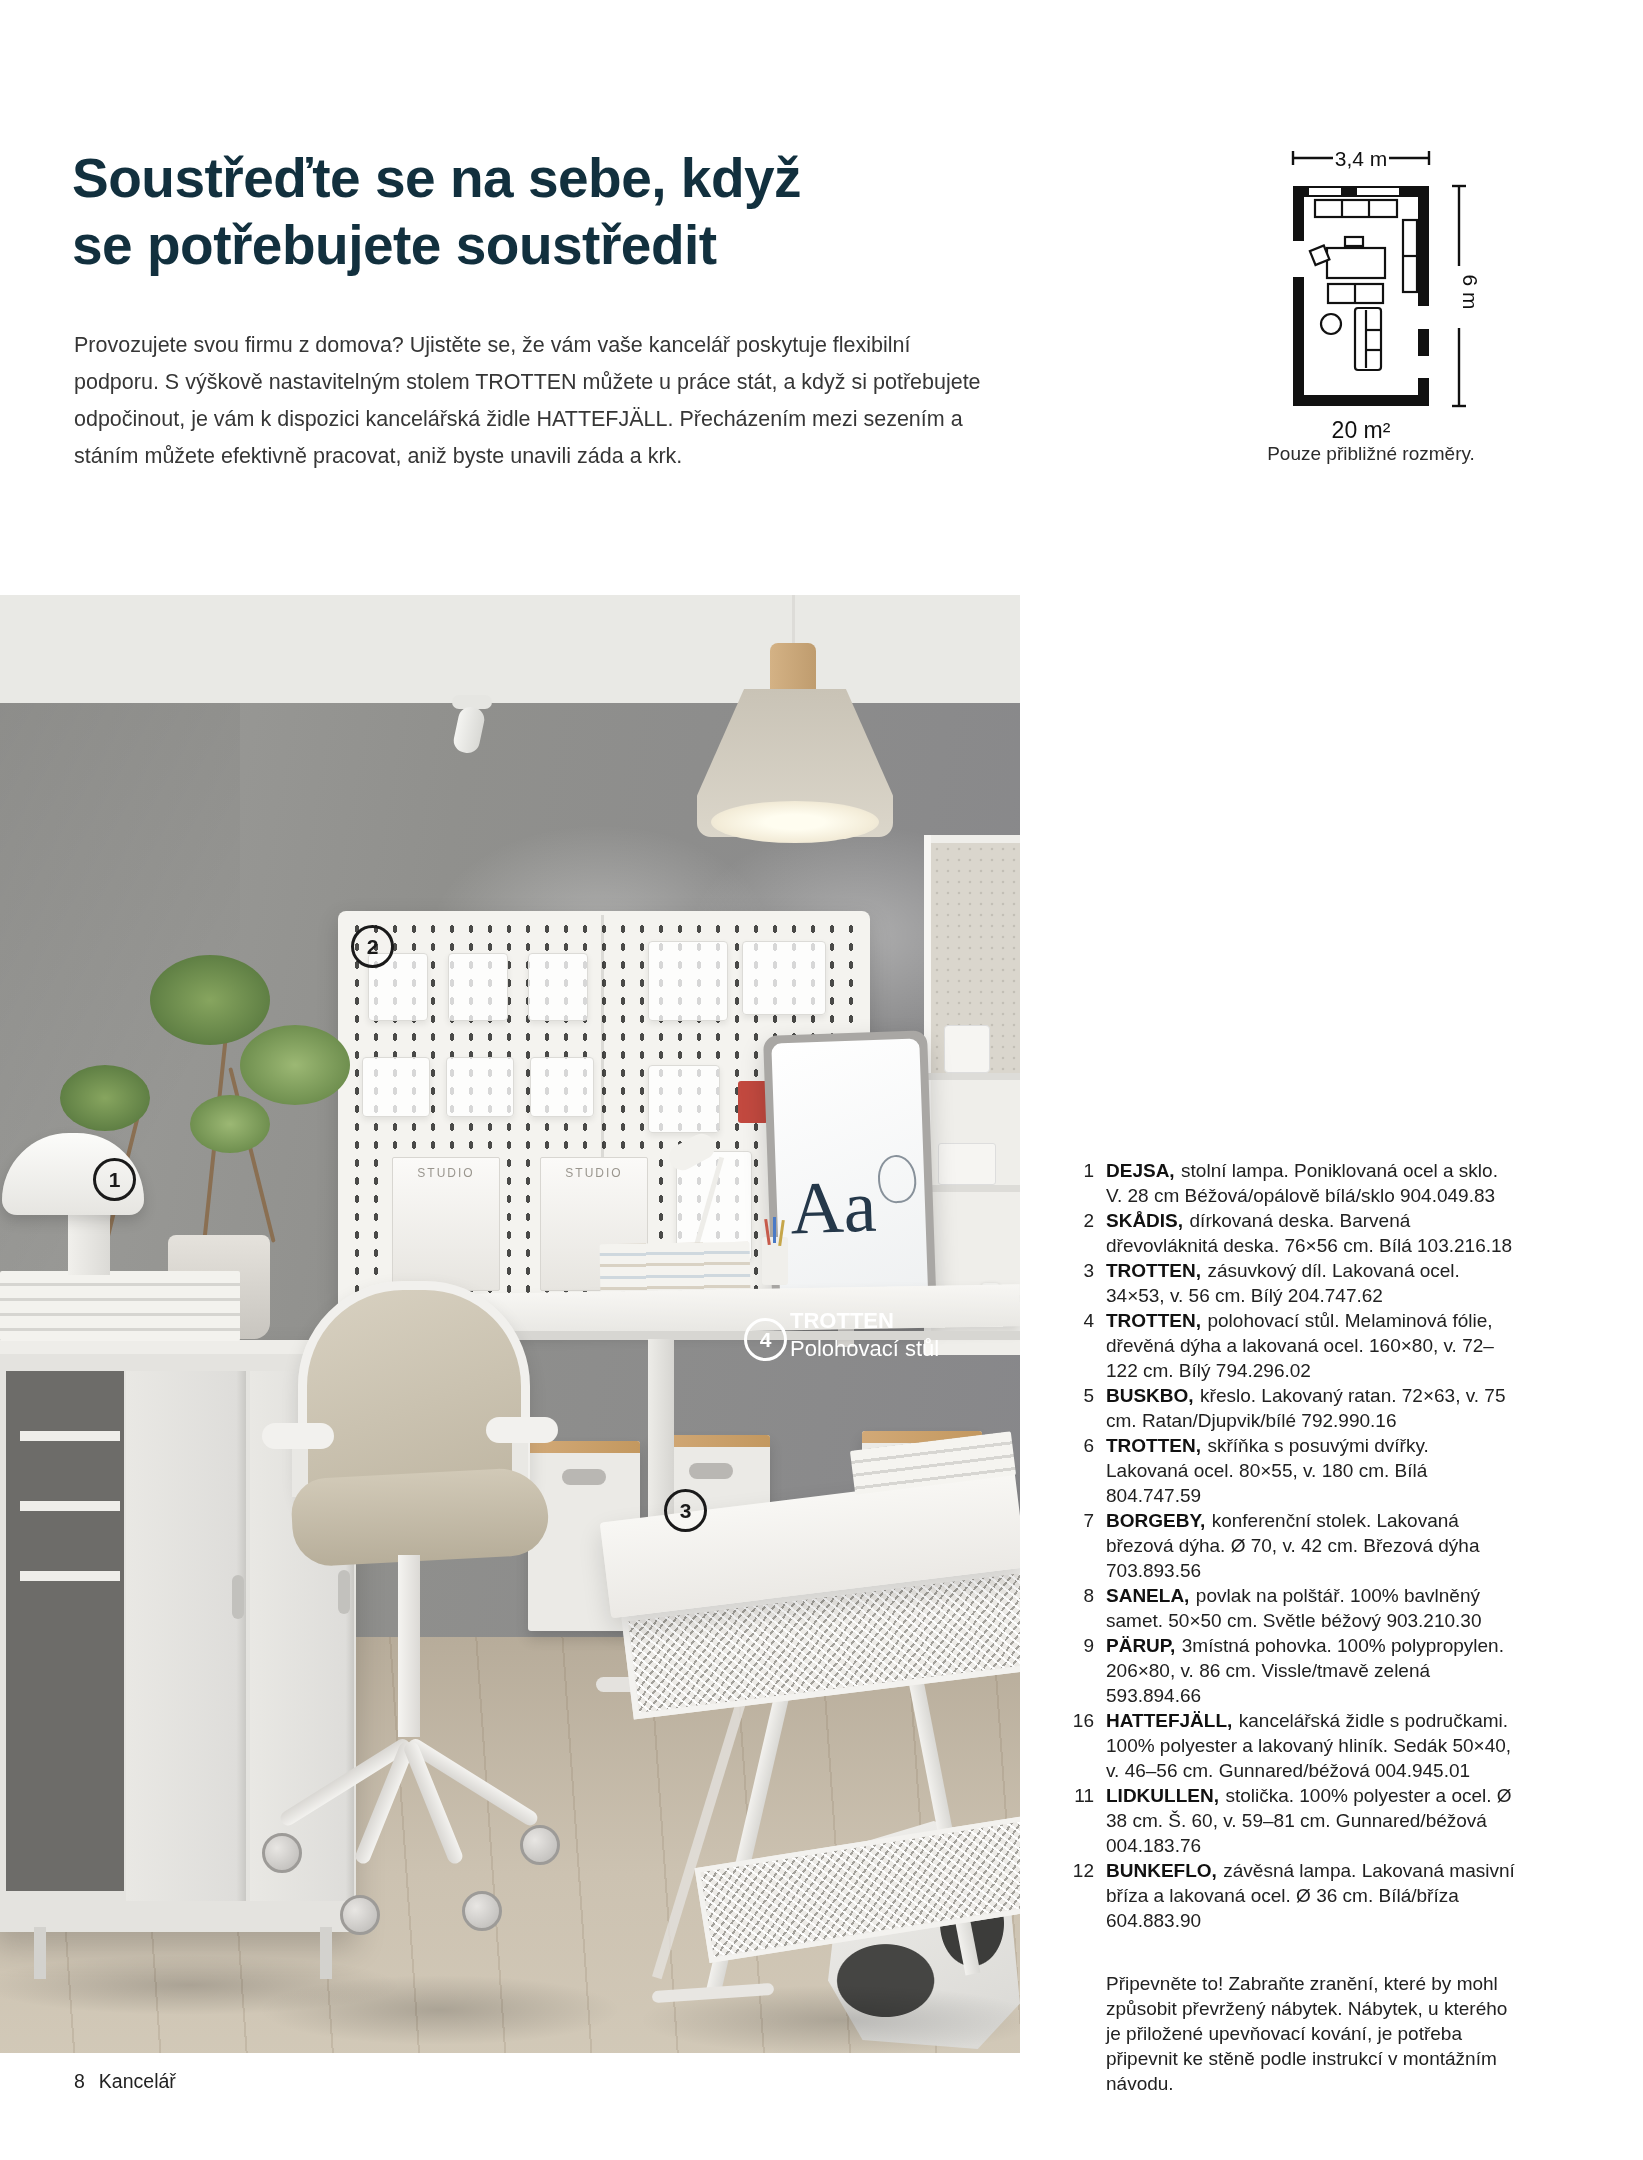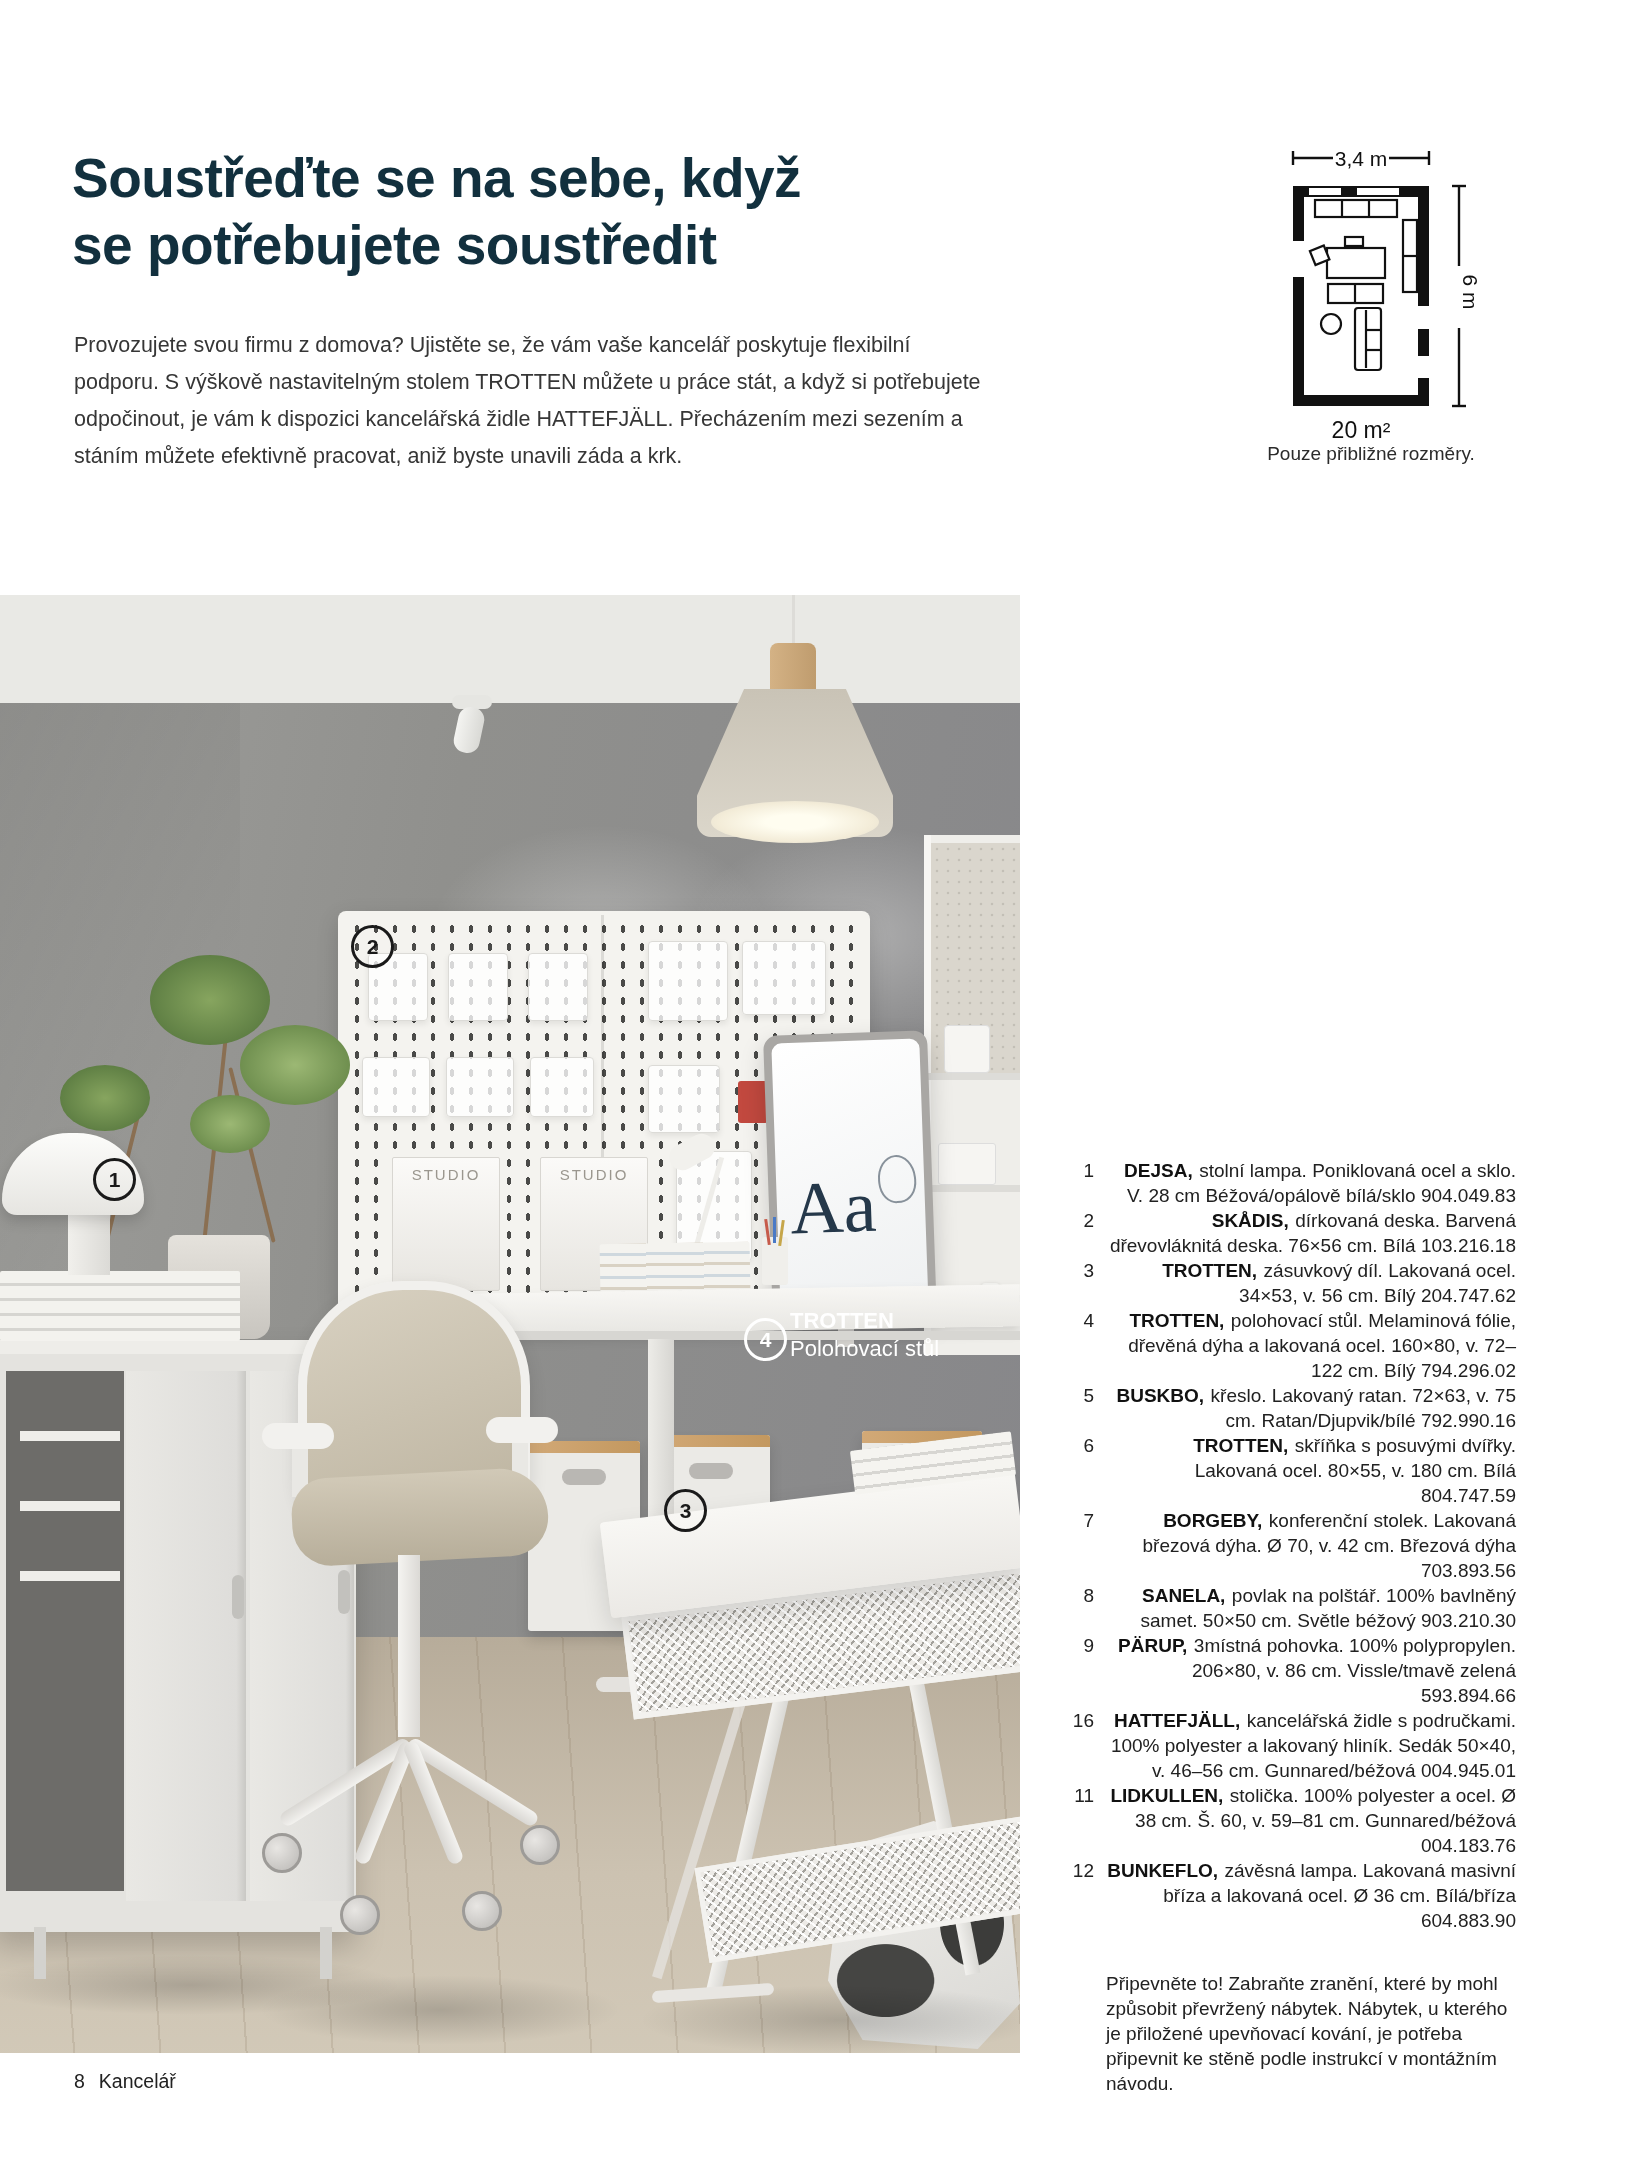--- a/index.html
+++ b/index.html
@@ -13,21 +13,21 @@
   .intro{left:74px;top:305px;width:925px;font-size:21.5px;line-height:37px;color:#363636;}
 
   
   .floorplan{left:1235px;top:138px;width:270px;height:330px;}
   .fp-note{left:1206px;top:443px;width:330px;text-align:center;font-size:19px;color:#2b2b2b;}
 
   
   .plist{left:1064px;top:1158px;width:452px;font-size:19px;line-height:25px;color:#212121;}
   .prow{display:flex;}
   .pnum{flex:0 0 30px;text-align:right;margin-right:12px;}
-  .ptext{flex:1;text-align:right;}
+  .ptext{flex:1;}
   .pname{font-weight:700;color:#111;margin-right:0.34em;}
   .note{left:1106px;top:1952px;width:404px;font-size:19px;line-height:25px;color:#212121;}
 
   
   .footer{left:74px;top:2070px;font-size:19.5px;color:#222;}
   .footer .sec{margin-left:14px;}
 
   
   .photo{left:0;top:595px;width:1020px;height:1458px;overflow:hidden;background:#8f8f8c;}
   .wall{left:0;top:108px;width:100%;height:940px;
@@ -60,21 +60,21 @@
   
   .pegboard{left:338px;top:316px;width:532px;height:400px;background:#f4f3ef;border-radius:8px;
         box-shadow:0 8px 22px rgba(0,0,0,0.16);}
   .peg-dots{left:348px;top:326px;width:512px;height:380px;
         background-image:radial-gradient(2.1px 4.2px at 9px 8px,#4a4a48 96%,rgba(0,0,0,0) 100%);
         background-size:19px 18px;border-radius:6px;}
   .peg-split{left:601px;top:320px;width:3px;height:392px;background:rgba(0,0,0,0.10);}
   .peg-box{background:rgba(255,255,255,0.78);border:1px solid #dcdbd7;border-radius:4px;
         box-shadow:0 3px 6px rgba(0,0,0,0.08);}
   .mag{background:linear-gradient(180deg,#fbfaf8,#e7e5e0);border:1px solid #d8d6d1;border-radius:2px;
-        font-size:15px;color:#9a968e;text-align:center;padding-top:8px;letter-spacing:2px;}
+        font-size:12px;color:#9a968e;text-align:center;padding-top:8px;letter-spacing:2px;}
   .peg-red{background:#c2493f;border-radius:3px;}
 
   
   .tl-arm{left:702px;top:560px;width:5px;height:125px;background:#eeede9;transform:rotate(16deg);}
   .tl-head{left:668px;top:544px;width:48px;height:26px;background:#f2f1ed;border-radius:13px;transform:rotate(-28deg);}
   .monitor{left:768px;top:438px;width:164px;height:288px;background:#a9a7a4;border-radius:14px;
         transform:rotate(-2deg);box-shadow:0 10px 24px rgba(0,0,0,0.18);}
   .screen{left:776px;top:446px;width:148px;height:272px;background:linear-gradient(160deg,#ffffff,#eef0f1);
         border-radius:10px;transform:rotate(-2deg);}
   .aa{left:790px;top:570px;font-family:"Liberation Serif","DejaVu Serif",serif;

